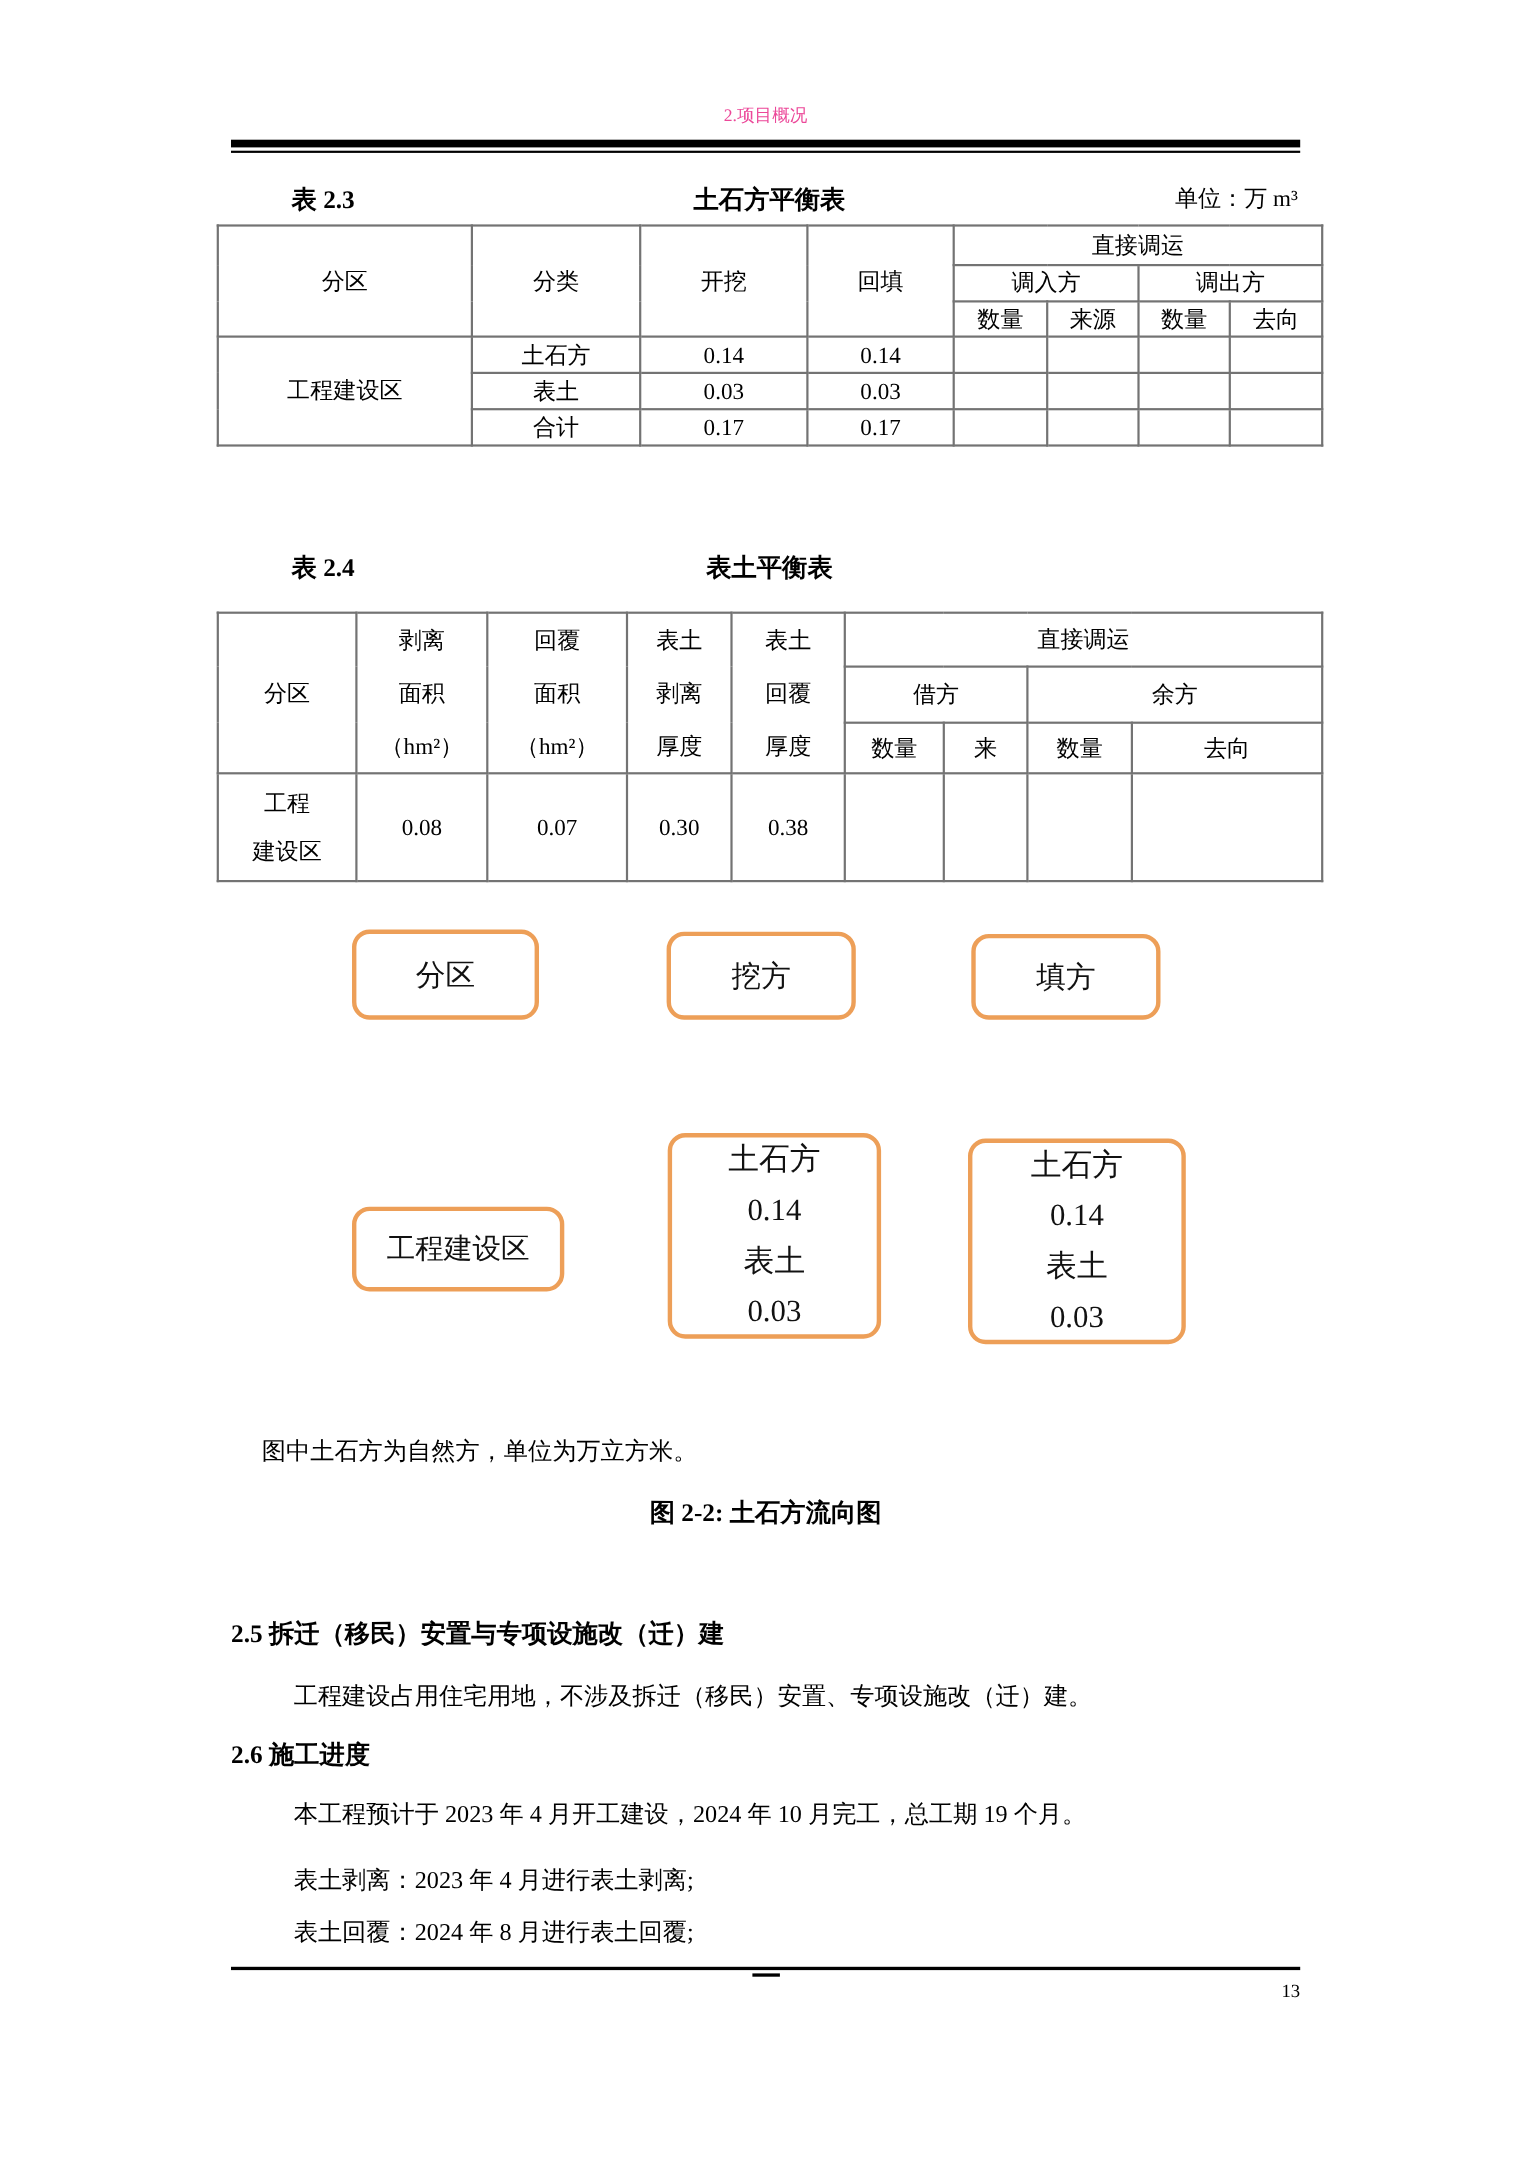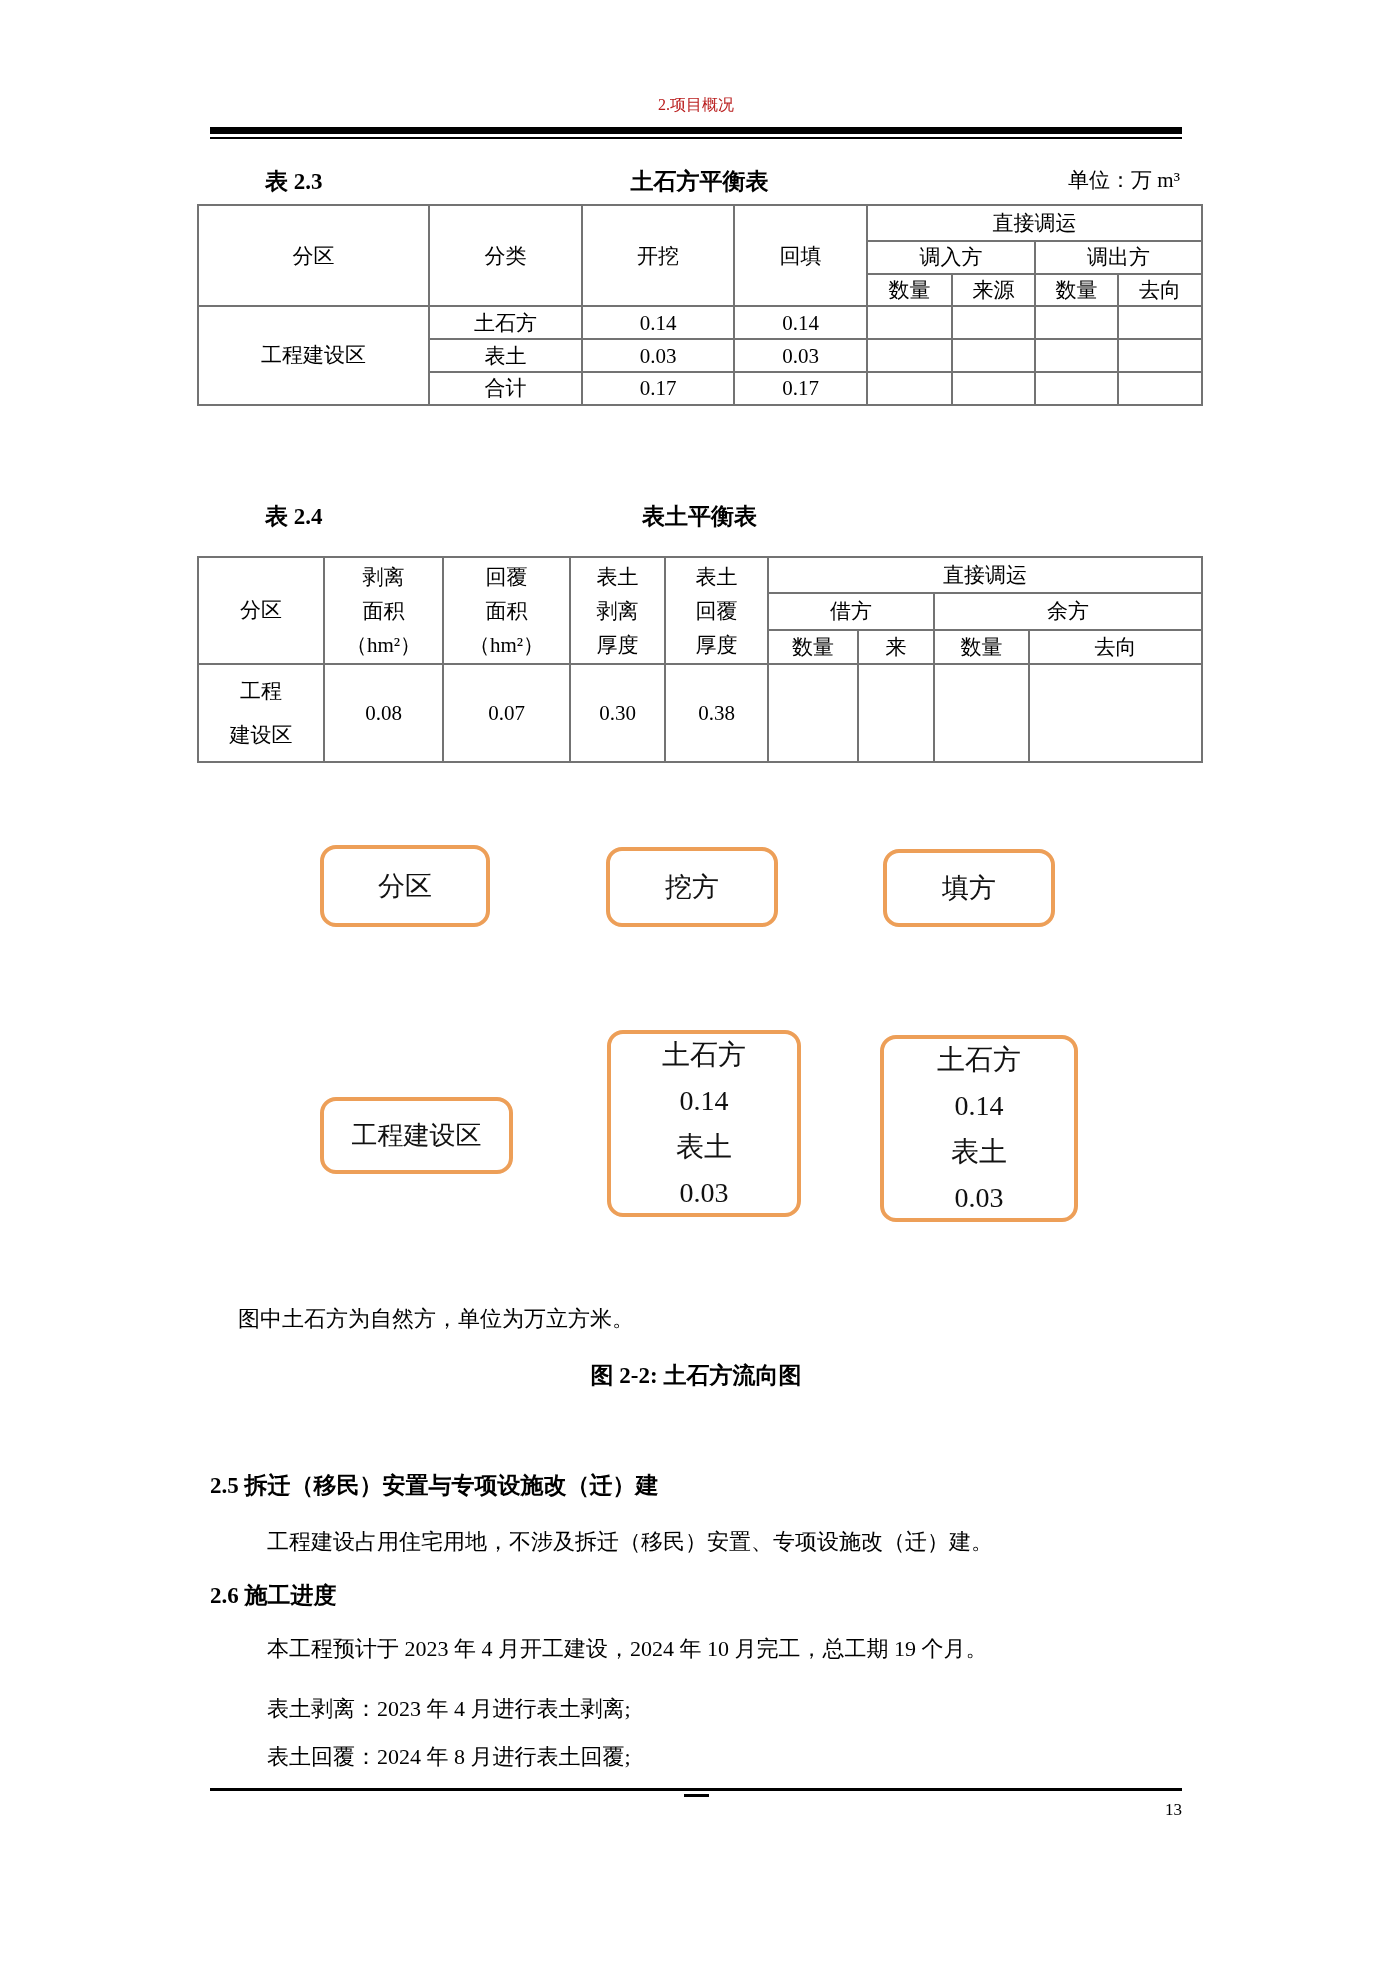--- a/index.html
+++ b/index.html
@@ -4,31 +4,31 @@
 <style>
   html,body{margin:0;padding:0;}
   body{
     width:1390px;height:1965px;background:#ffffff;position:relative;
     font-family:"Liberation Serif","DejaVu Serif",serif;color:#000;
     overflow:hidden;
   }
   .abs{position:absolute;}
   .pre{white-space:pre-line;}
   
-  .page-header-title{left:210px;top:95px;width:972px;text-align:center;font-size:16px;color:#b91c1c;}
+  .page-header-title{left:210px;top:95px;width:972px;text-align:center;font-size:16px;color:#ec4899;}
   .rule-thick{left:210px;top:127px;width:972px;height:7px;background:#000;}
   .rule-thin{left:210px;top:137px;width:972px;height:2px;background:#000;}
   
   .tbl-caption{left:197px;width:1005px;height:30px;}
   .tbl-caption .lbl{position:absolute;left:68px;top:0;font-weight:bold;font-size:23px;}
   .tbl-caption .ttl{position:absolute;left:0;top:0;width:100%;text-align:center;font-weight:bold;font-size:23px;font-family:Liberation Serif, serif;}
   .tbl-caption .unit{position:absolute;right:22px;top:0;font-size:21px;}
   table{border-collapse:collapse;table-layout:fixed;}
   td{border:2px solid #737373;text-align:center;vertical-align:middle;font-size:21px;padding:0;line-height:1.45;margin-top:12px;}
-  .t24 .hdr3{line-height:34px;}
+  .t24 .hdr3{line-height:48px;}
   .t24 .zonecell{line-height:44px;}
   
   .obox{
     position:absolute;border:4px solid #ED9F58;border-radius:16px;background:#fff;
     display:flex;align-items:center;justify-content:center;text-align:center;
     font-size:27px;color:#111;
   }
   .obox.detail{font-size:28px;line-height:46px;}
   
   .note{left:238px;top:1304px;font-size:22px;}

